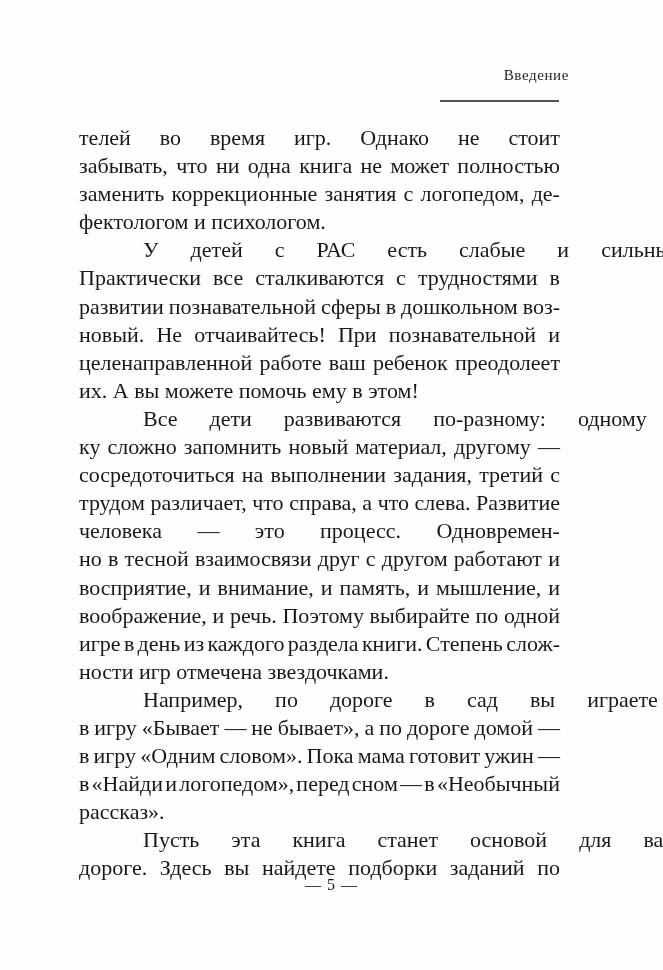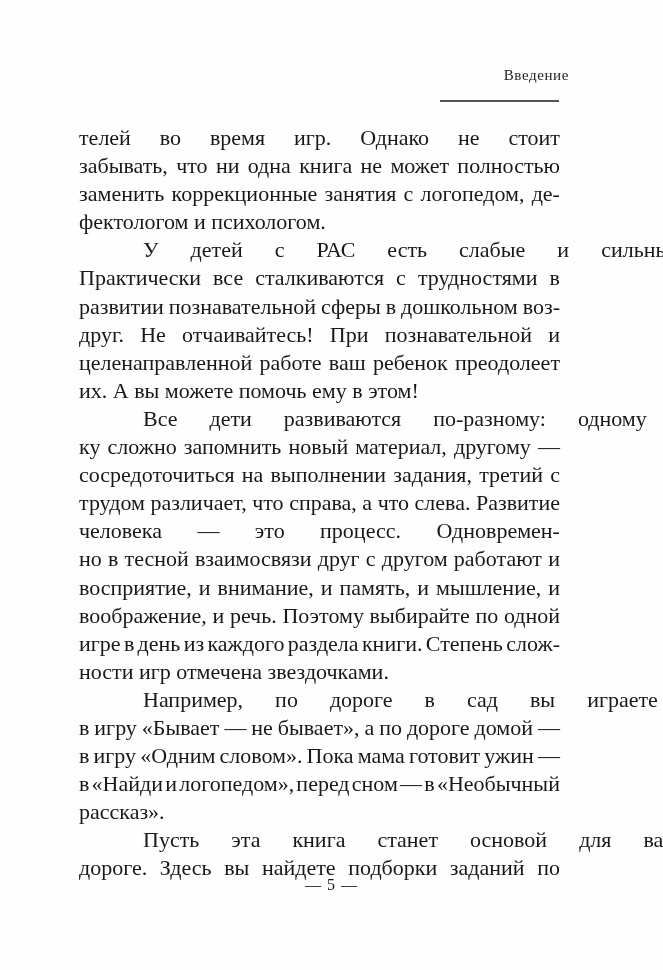--- a/index.html
+++ b/index.html
@@ -163,21 +163,21 @@
         </div>
         <div class="line just">
           <span>развитии</span>
           <span>познавательной</span>
           <span>сферы</span>
           <span>в</span>
           <span>дошкольном</span>
           <span>воз-</span>
         </div>
         <div class="line just">
-          <span>друг.</span>
+          <span>новый.</span>
           <span>Не</span>
           <span>отчаивайтесь!</span>
           <span>При</span>
           <span>познавательной</span>
           <span>и</span>
         </div>
         <div class="line just">
           <span>целенаправленной</span>
           <span>работе</span>
           <span>ваш</span>

